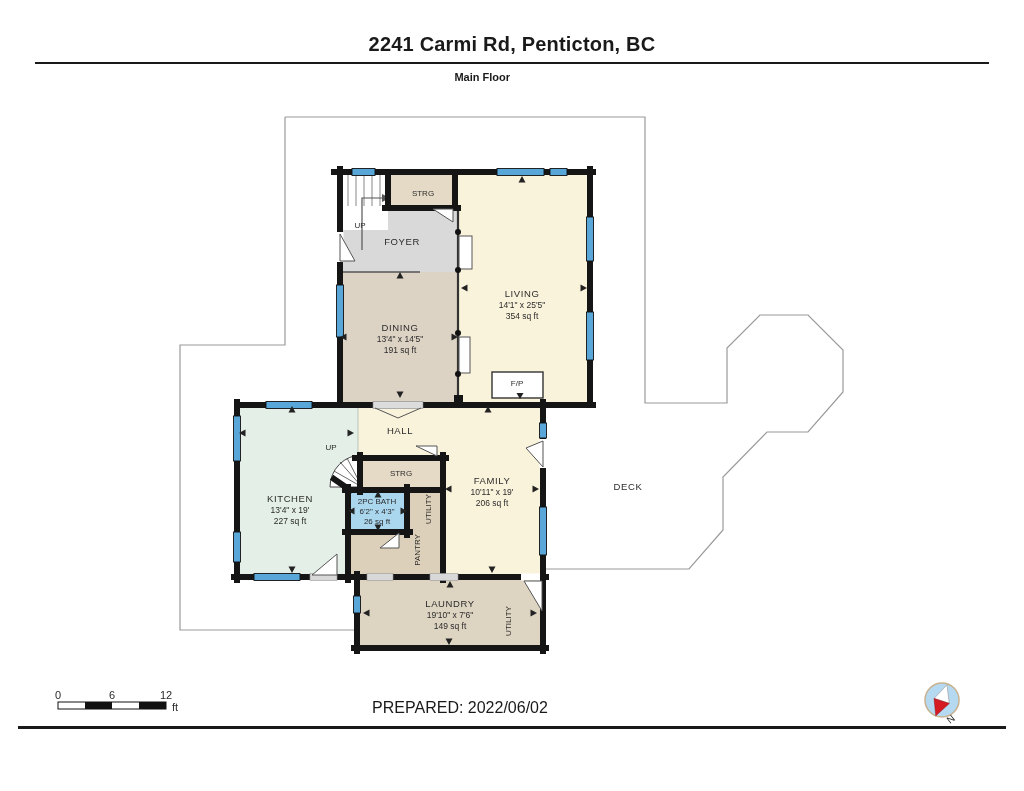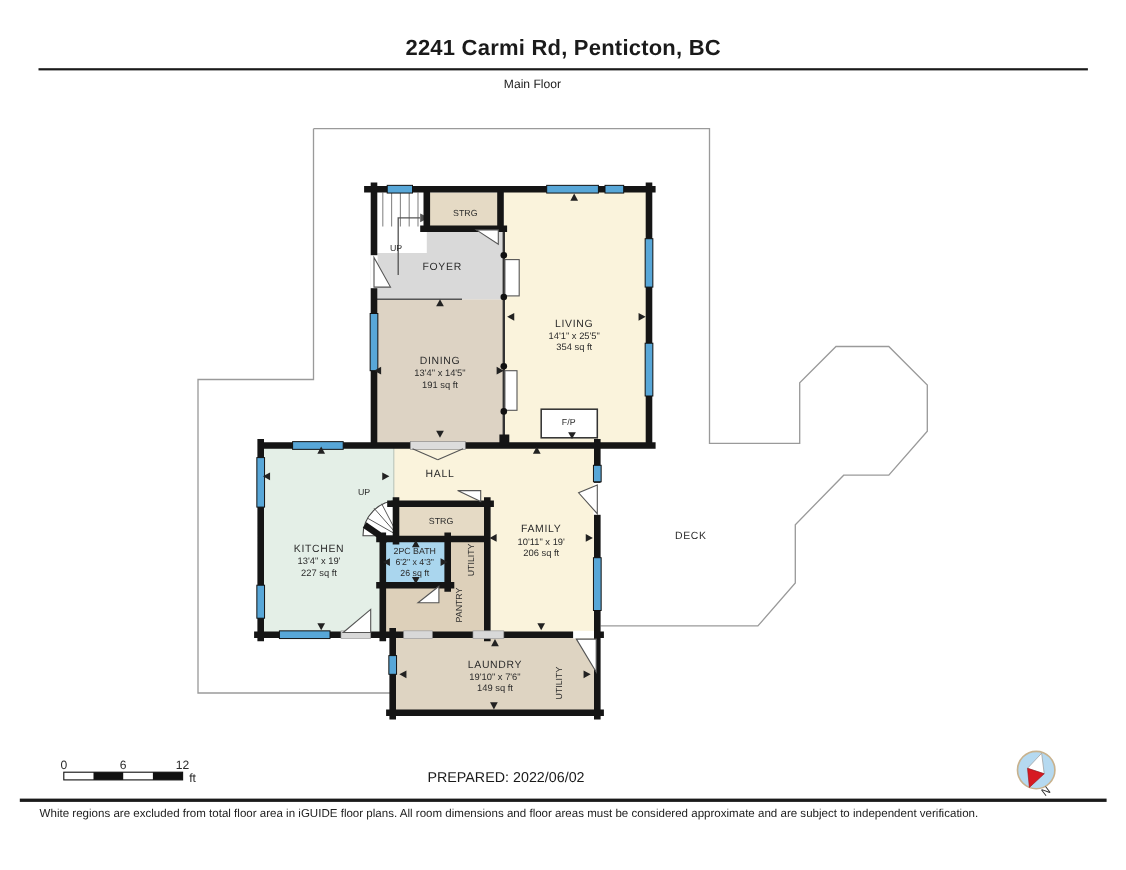--- a/index.html
+++ b/index.html
@@ -2,24 +2,24 @@
 <html><head>
 <meta charset="utf-8">
 <style>
   html,body{margin:0;padding:0;background:#ffffff;}
   .page{position:relative;width:1024px;height:791px;background:#fff;
         font-family:"Liberation Sans",sans-serif;overflow:hidden;color:#1a1a1a;}
   .title{position:absolute;top:33px;left:0;width:1024px;text-align:center;
          font-size:20px;font-weight:bold;letter-spacing:.2px;}
   .title-rule{position:absolute;top:62px;left:35px;width:954px;height:2px;background:#1a1a1a;}
   .floor-label{position:absolute;top:71px;left:0;width:510px;text-align:right;
-               font-size:11px;font-weight:normal;}
+               font-size:11px;font-weight:bold;}
   .area-col{position:absolute;top:71px;left:523px;font-size:11px;line-height:17px;}
   .plan-svg{position:absolute;top:0;left:0;}
-  .prepared{position:absolute;top:699px;left:0;width:920px;text-align:center;font-size:13px;}
+  .prepared{position:absolute;top:699px;left:0;width:920px;text-align:center;font-size:16px;}
   .bottom-rule{position:absolute;top:726px;left:18px;width:988px;height:3px;background:#1a1a1a;}
   .disclaimer{position:absolute;top:734px;left:36px;width:960px;font-size:10.5px;color:#222;}
   svg text{font-family:"Liberation Sans",sans-serif;fill:#2b2b2b;}
   .rn{font-size:9.5px;letter-spacing:.6px;}
   .rd{font-size:8.5px;}
   .rsm{font-size:8px;}
   .tick{font-size:11px;}
 </style>
 </head>
 <body>
@@ -212,15 +212,14 @@
       <g transform="rotate(18 942 700)">
         <polygon points="942,684 934,701 950,701" fill="#ffffff" stroke="#9a9a9a" stroke-width="0.6"></polygon>
         <polygon points="934,701 950,701 941,717" fill="#d61a22" stroke="#9a1016" stroke-width="0.5"></polygon>
       </g>
       <text x="950" y="724" font-size="10" transform="rotate(-38 950 724)" fill="#333">N</text>
     </g>
   </svg>
 
   <div class="prepared">PREPARED: 2022/06/02</div>
   <div class="bottom-rule"></div>
-  <div class="disclaimer">White regions are excluded from total floor area in iGUIDE floor plans. All room dimensions and floor areas must be considered approximate and are subject to independent verification.</div>
 
 </div>
 
 </body></html>

